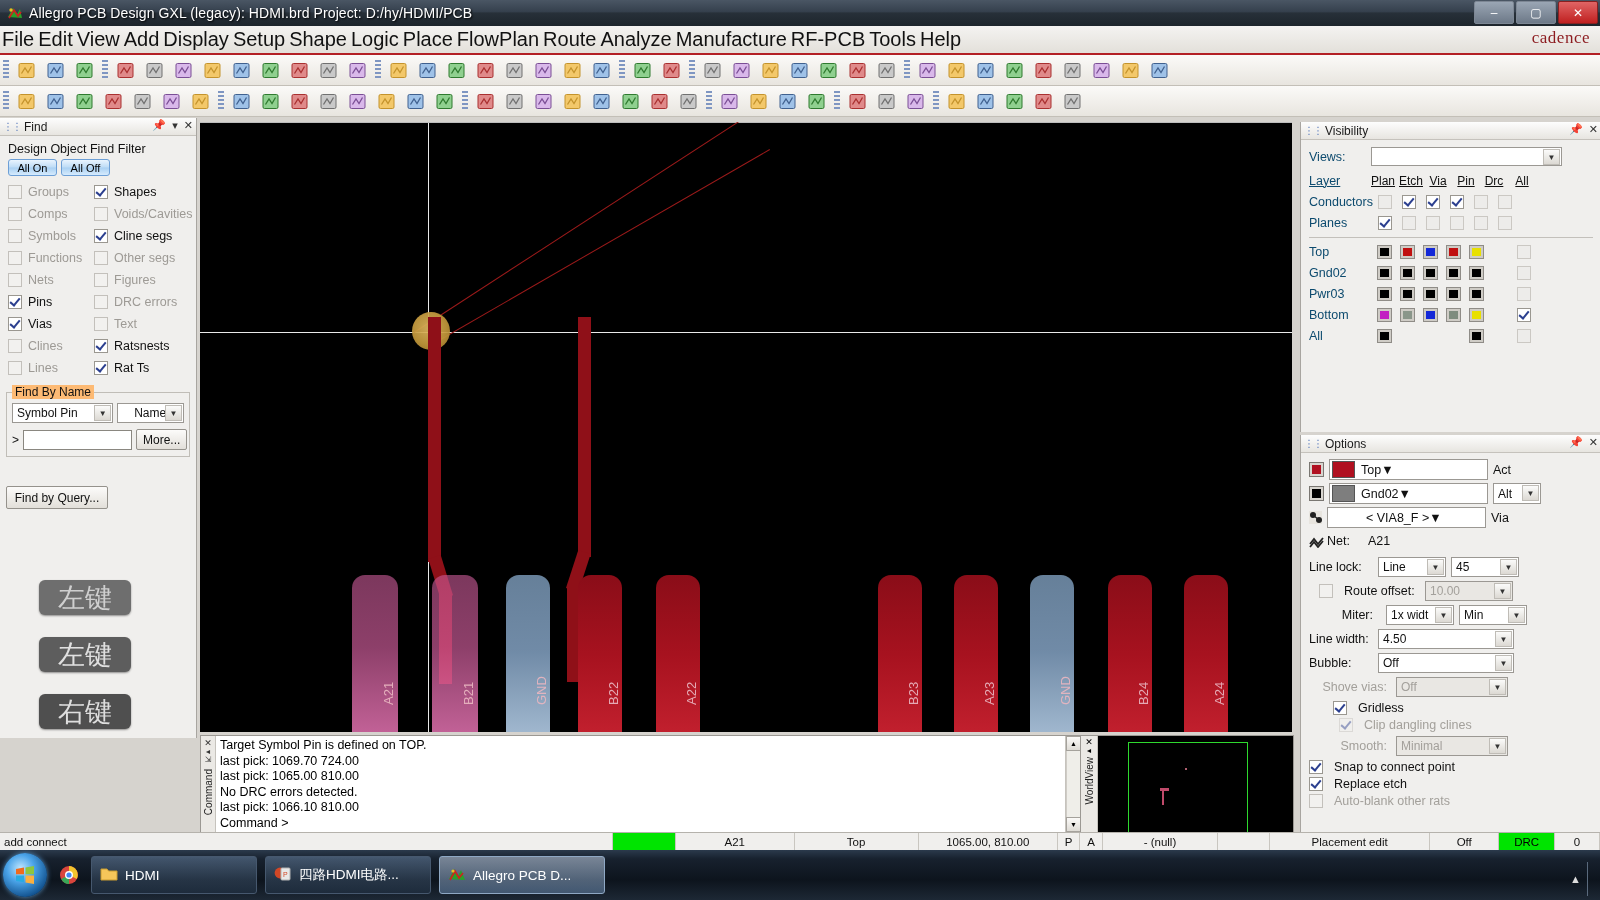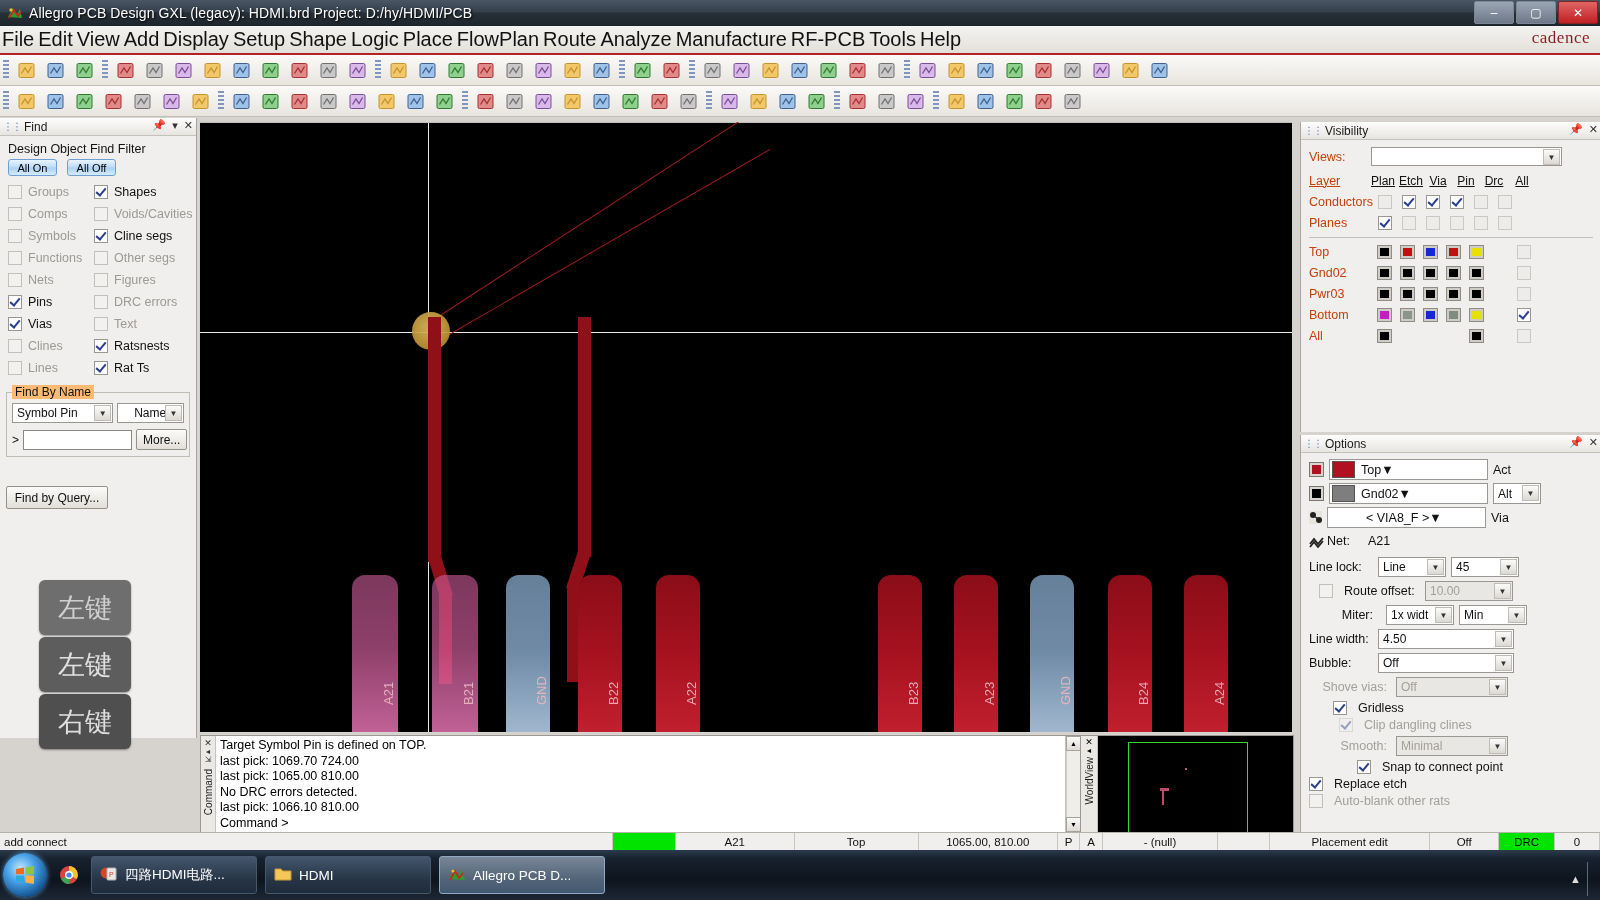--- a/index.html
+++ b/index.html
@@ -68,21 +68,21 @@
     height:17px;background:linear-gradient(to bottom,#fdfdfd,#e7e5e0);
     border-bottom:1px solid #c5c2bc;display:flex;align-items:center;
     font-size:12px;color:#1a1a1a;padding-left:3px;position:relative;
   }
   .panel-hdr .dots{color:#5577bb;font-size:10px;margin-right:3px;letter-spacing:-1px;}
   .panel-hdr .hdr-btns{position:absolute;right:3px;top:1px;display:flex;gap:6px;align-items:center;font-size:11px;color:#333;}
   .find-body{padding:4px 6px;}
   .group-box{border:1px solid #c0bdb7;margin-top:4px;padding:4px 5px 6px 5px;position:relative;background:#f0efed;}
   .group-title{position:absolute;top:-8px;left:5px;background:#fdba74;padding:0 3px;font-size:12px;color:#111;}
   .dof-title{font-size:12.5px;color:#111;margin:2px 0 3px 2px;}
-  .onoff-row{display:flex;gap:10px;margin:1px 0 5px 2px;}
+  .onoff-row{display:flex;gap:4px;margin:1px 0 5px 2px;}
   .pillbtn{
     width:47px;height:15px;border:1px solid #6d9fd6;border-radius:3px;
     background:linear-gradient(to bottom,#e9f4fe 0%,#bedcf6 48%,#a9d0f2 52%,#d6ebfd 100%);
     font-size:11px;display:flex;align-items:center;justify-content:center;color:#000;
   }
   .cbgrid{display:grid;grid-template-columns:86px 100px;row-gap:1px;margin-left:2px;}
   .cbrow{display:flex;align-items:center;height:21px;}
   .cbox{
     width:12px;height:12px;border:1px solid #9a9790;background:#fff;
     margin-right:6px;position:relative;flex:0 0 auto;
@@ -123,33 +123,33 @@
   }
   .hline{position:absolute;background:#e9e9e9;}
   .vline{position:absolute;background:#e9e9e9;}
   .ratline{position:absolute;height:1px;background:#b02020;transform-origin:left center;}
   .viaball{
     position:absolute;border-radius:50%;
     background:radial-gradient(circle at 45% 42%, #e0b860 0%, #c59a3c 55%, #9a7526 100%);
     opacity:.92;
   }
   .keycap{
-    position:absolute;width:92px;height:55px;border-radius:6px;
+    position:absolute;width:92px;height:35px;border-radius:6px;
     display:flex;align-items:center;justify-content:center;
     font-family:"DejaVu Sans",sans-serif;font-size:27px;color:#cfcfcf;
     background:#6e6e6e;box-shadow:0 1px 2px rgba(0,0,0,.4);
   }
   .keycap.k2{background:#5d5d5d;color:#e0e0e0;}
   .keycap.k3{background:#4f4f4f;color:#dedede;}
 
   
   .vis-panel{position:absolute;left:1300px;top:122px;width:300px;height:310px;background:#f0efed;border-left:1px solid #a8a5a0;}
   .vis-body{padding:6px 8px;}
   .vrow{display:flex;align-items:center;height:21px;}
-  .vlabel{width:62px;font-size:12.5px;color:#c2410c;}
+  .vlabel{width:62px;font-size:12.5px;color:#0c4a6e;}
   .vlabel.u{text-decoration:underline;}
   .vcells{display:flex;gap:6px;}
   .vhead{width:22px;text-align:center;font-size:12px;color:#111;text-decoration:underline;}
   .swatch{width:12px;height:12px;border:1px solid #9a9790;background:#fff;margin:0 5px;position:relative;}
   .swatch.ck:after{
     content:"";position:absolute;left:3px;top:0px;width:4px;height:8px;
     border:solid #2b3f8f;border-width:0 2px 2px 0;transform:rotate(40deg);
   }
   .swatch.off{background:#edecea;border-color:#cbc8c3;}
   .csw{width:15px;height:14px;border:1px solid #8f8c87;margin:0 4px;box-sizing:border-box;
@@ -1106,21 +1106,21 @@
         <div class="cbox on dim" style="margin-left:30px;opacity:.45;"></div>
         <div class="olabel dim">Clip dangling clines</div>
       </div>
       <div class="orow" style="margin-top:4px;">
         <div class="olabel dim" style="width:78px;text-align:right;padding-right:4px;">Smooth:</div>
         <div class="sel" style="width:106px;background:#e9e7e3;">
           <span style="color:#a3a09b;">Minimal</span>
           <span class="arw">▼</span>
         </div>
       </div>
-      <div class="orow" style="margin-top:4px;margin-left:48px;">
+      <div class="orow" style="margin-top:4px;">
         <div class="cbox on"></div>
         <div class="olabel">Snap to connect point</div>
       </div>
       <div class="orow" style="margin-top:2px;">
         <div class="cbox on"></div>
         <div class="olabel">Replace etch</div>
       </div>
       <div class="orow" style="margin-top:2px;">
         <div class="cbox dim"></div>
         <div class="olabel dim">Auto-blank other rats</div>
@@ -1194,34 +1194,34 @@
         <circle cx="10" cy="10" r="9" fill="#d9453c"></circle>
         <path d="M10 1 A9 9 0 0 1 17.8 14 L10 10 Z" fill="#f2c42e"></path>
         <path d="M2.2 14 A9 9 0 0 0 10 19 L10 10 Z" fill="#3aa757"></path>
         <circle cx="10" cy="10" r="4" fill="#fff"></circle>
           <circle cx="10" cy="10" r="2.6" fill="#4285f4"></circle>
       </svg>
     </div>
     <div class="taskitem">
       <span>
         <svg width="18" height="16" viewBox="0 0 18 16">
-          <circle cx="6" cy="7" r="5.4" fill="#d24726"></circle>
-          <rect x="7" y="2" width="9" height="12" rx="1" fill="#e8e8e8" stroke="#b3b3b3"></rect>
-          <text x="9" y="11" font-size="7" fill="#d24726" font-family="Liberation Sans">P</text>
-        </svg>
-      </span>
-      <span>四路HDMI电路...</span>
-    </div>
-    <div class="taskitem">
-      <span>
-        <svg width="18" height="16" viewBox="0 0 18 16">
             <path d="M1 3 L7 3 L8.6 5 L17 5 L17 14 L1 14 Z" fill="#f5c65a" stroke="#c99c2e"></path>
           </svg>
       </span>
       <span>HDMI</span>
+    </div>
+    <div class="taskitem">
+      <span>
+        <svg width="18" height="16" viewBox="0 0 18 16">
+          <circle cx="6" cy="7" r="5.4" fill="#d24726"></circle>
+          <rect x="7" y="2" width="9" height="12" rx="1" fill="#e8e8e8" stroke="#b3b3b3"></rect>
+          <text x="9" y="11" font-size="7" fill="#d24726" font-family="Liberation Sans">P</text>
+        </svg>
+      </span>
+      <span>四路HDMI电路...</span>
     </div>
     <div class="taskitem active">
       <span>
         <svg width="18" height="16" viewBox="0 0 18 16">
           <path d="M1 13 L6 3 L10 10 L13 4 L17 14 Z" fill="#2aa02a"></path>
           <path d="M2 14 L7 5 L11 12 L15 7" stroke="#d02020" stroke-width="1.6" fill="none"></path>
           <circle cx="5" cy="5" r="1.6" fill="#e8c020"></circle>
         </svg>
       </span>
       <span>Allegro PCB D...</span>

